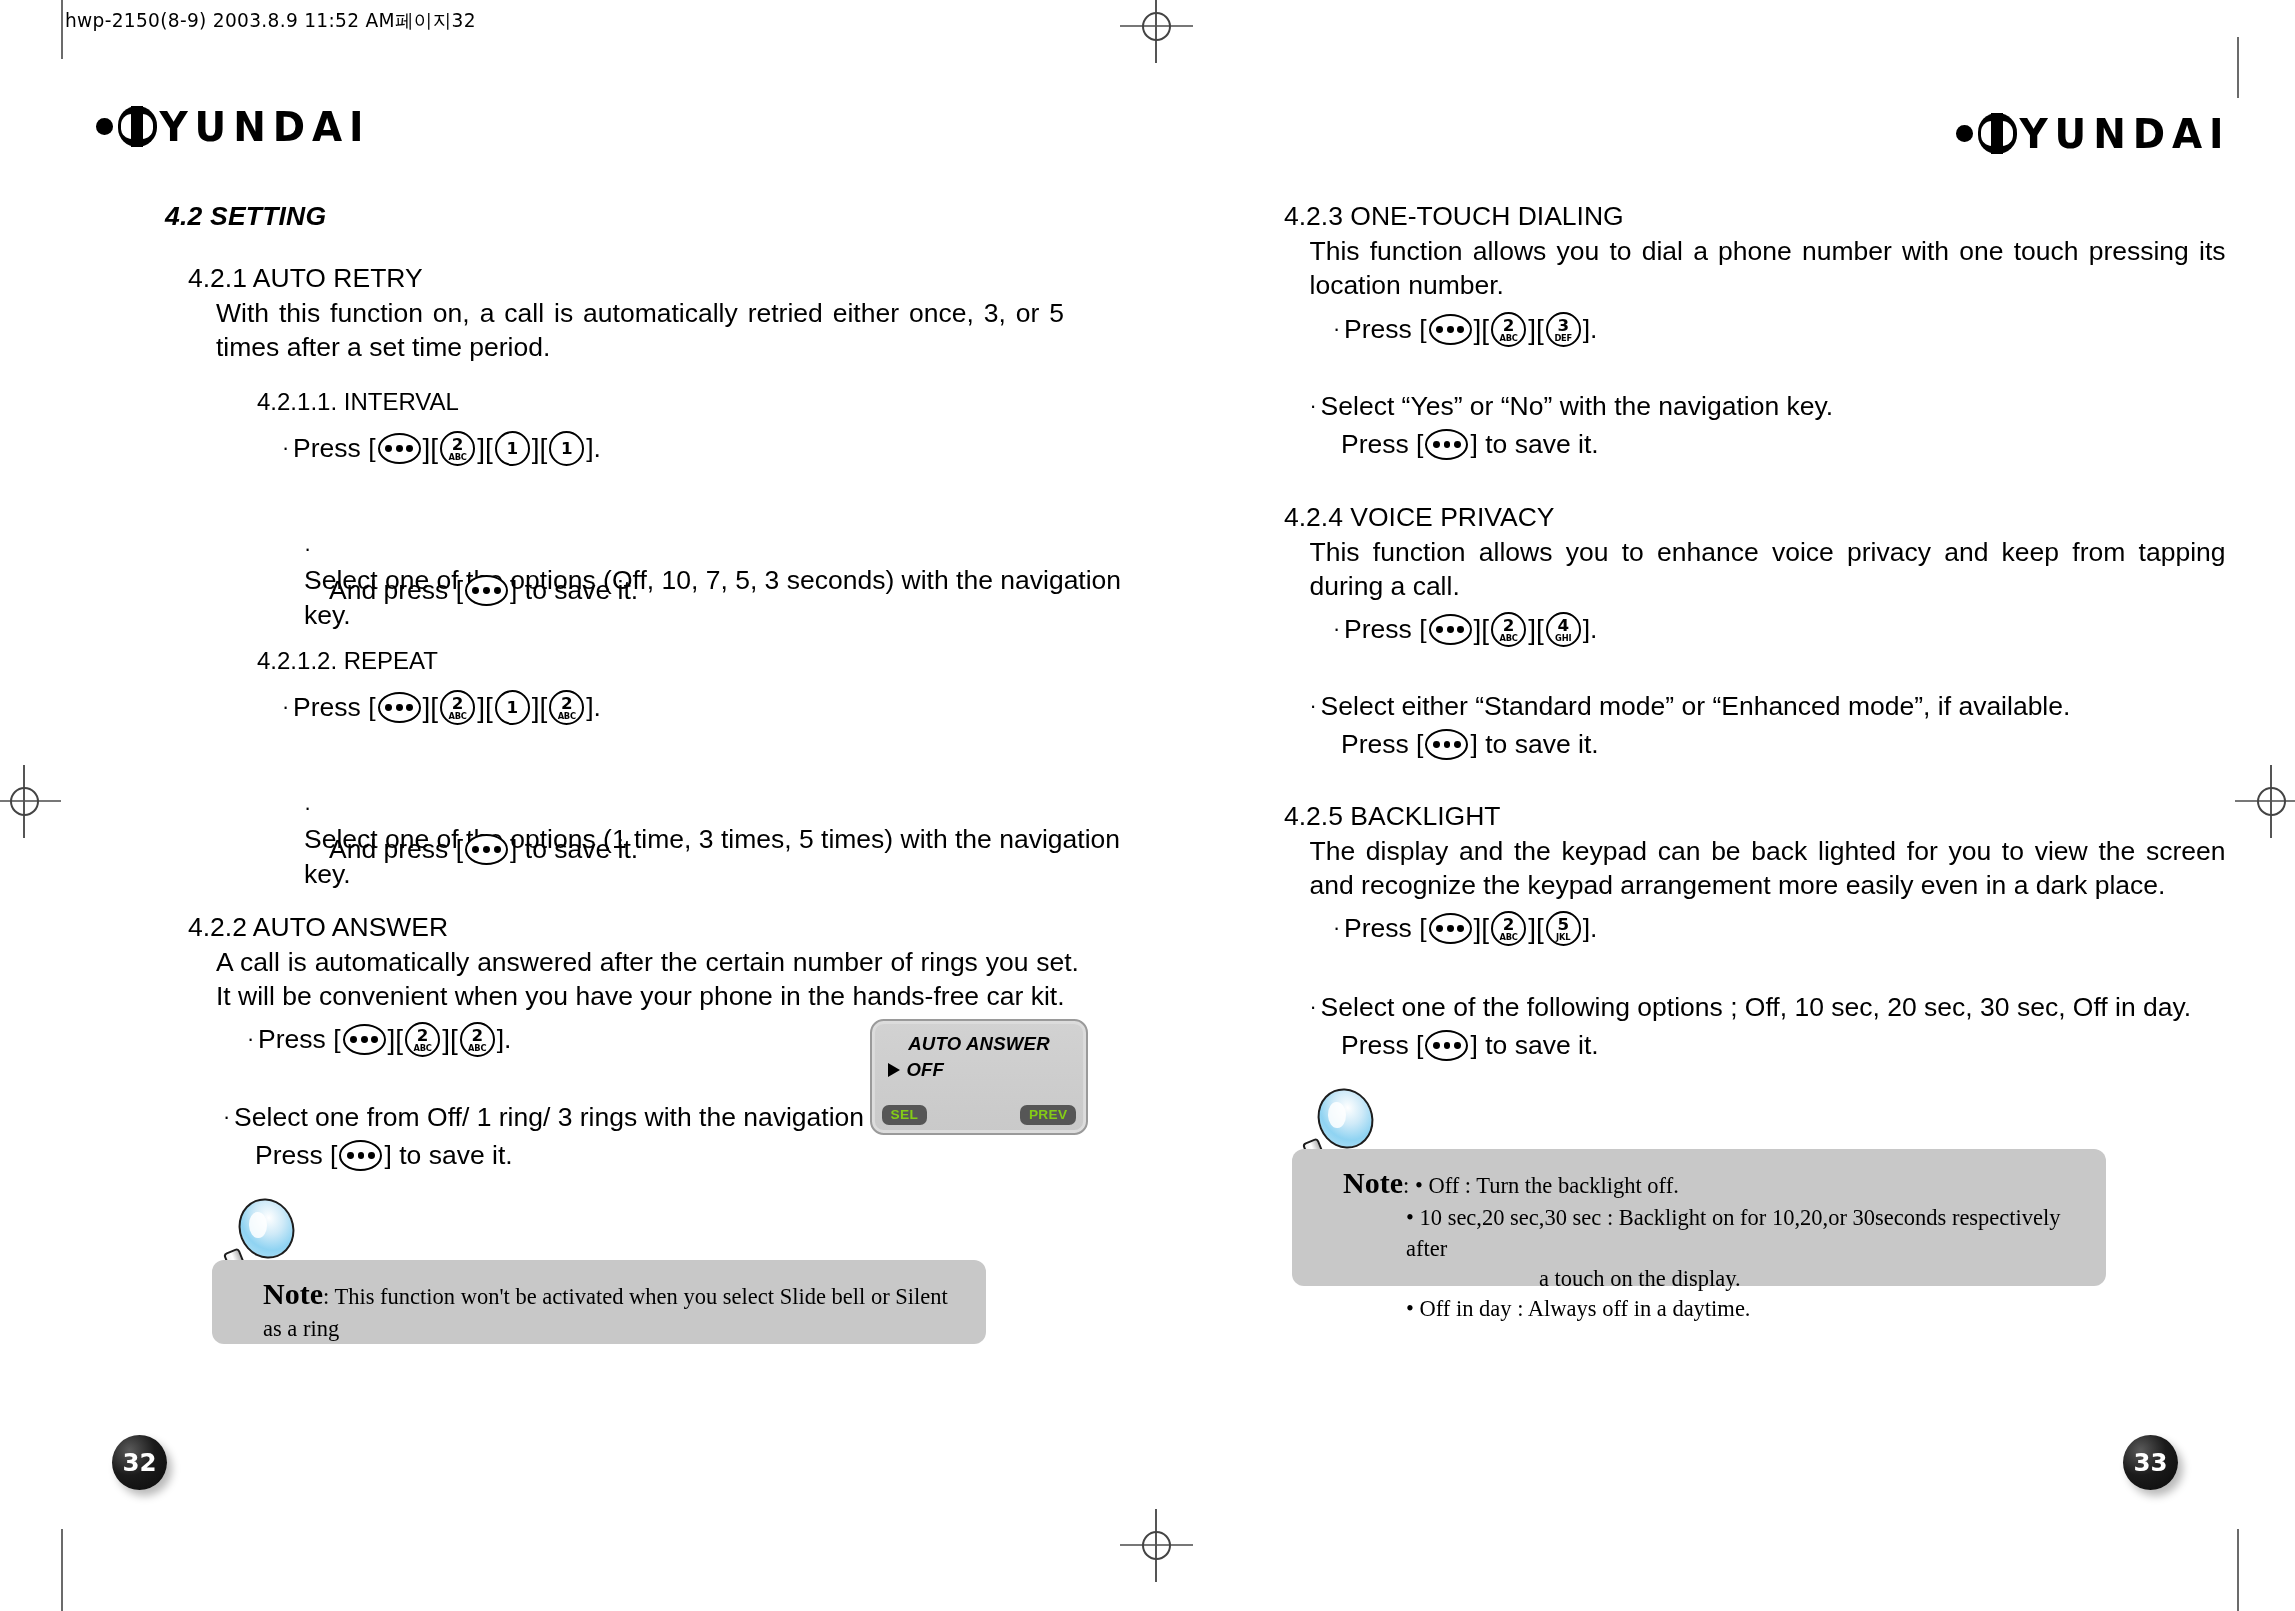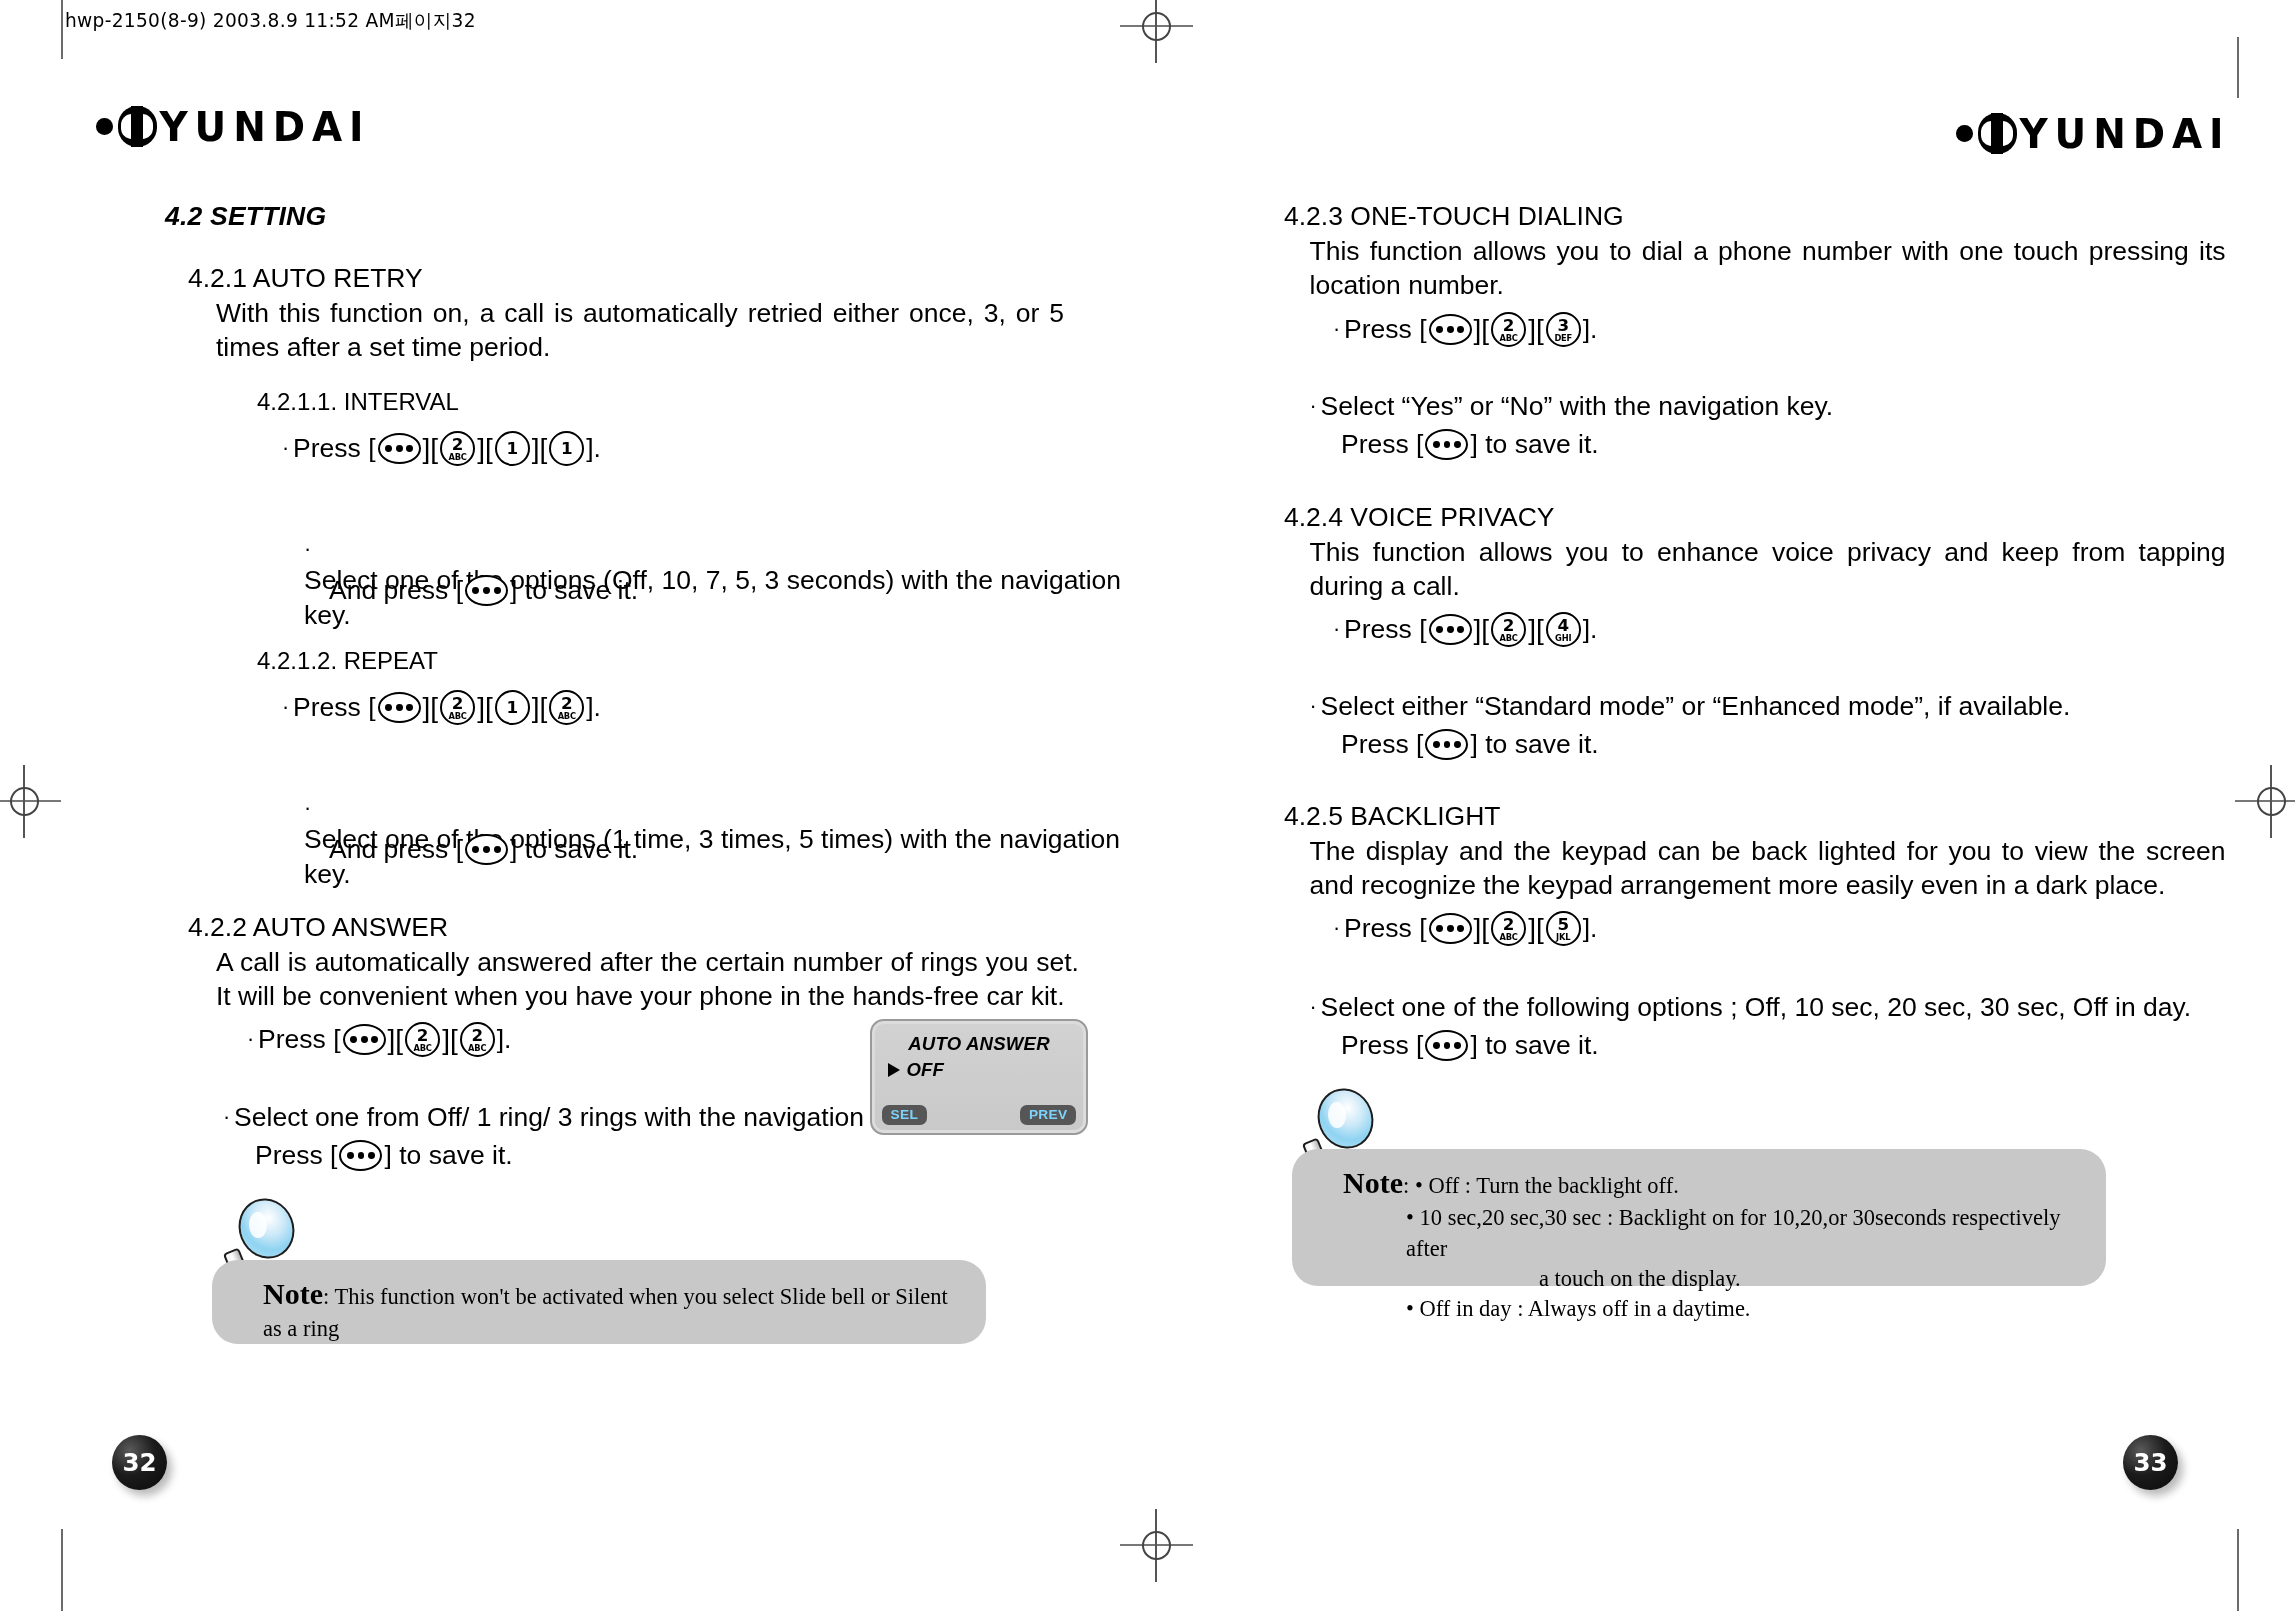--- a/index.html
+++ b/index.html
@@ -173,31 +173,31 @@
     border-bottom: 7.8px solid transparent;
   }
   .lcd-val {
     font-style: italic; font-weight: bold; font-size: 18.6px;
   }
   .lcd-soft {
     position: absolute; bottom: 7.8px; left: 9.8px; right: 9.8px;
     display: flex; justify-content: space-between;
   }
   .softkey {
-    background: #565656; color: #7dd3fc;
+    background: #565656; color: #84cc16;
     font-size: 13.7px; font-weight: bold;
     padding: 2px 8.8px 2.9px; border-radius: 6.9px;
     letter-spacing: 0.3px;
   }
 
   
   .notebox {
     position: absolute;
     background: #c8c8c8;
-    border-radius: 26px;
+    border-radius: 12px;
   }
   .note-inner {
     position: relative;
     padding: 13.7px 17.6px 13.7px 51px;
     font-family: "Liberation Serif", serif;
     font-size: 22.5px; line-height: 1.35;
   }
   .note-word {
     font-family: "Liberation Serif", serif;
     font-size: 30px; font-weight: bold;

